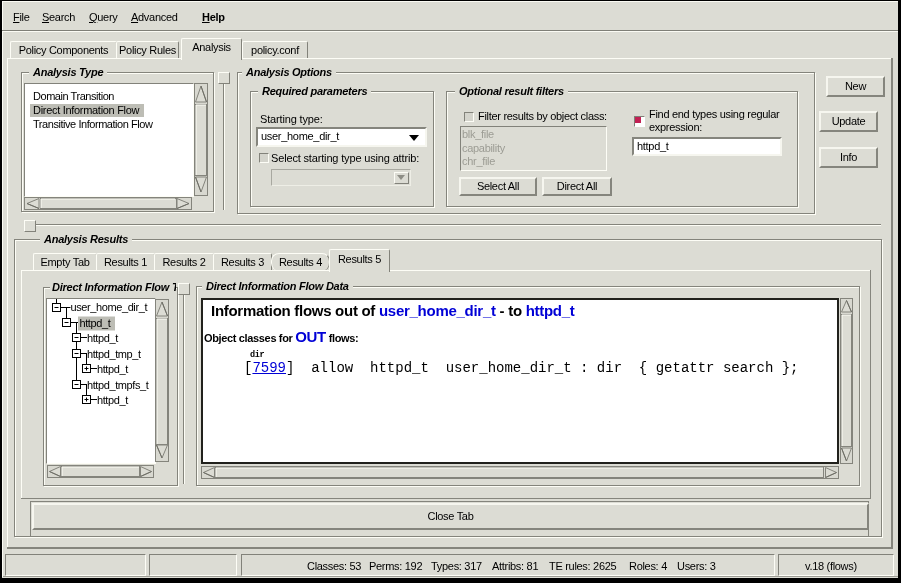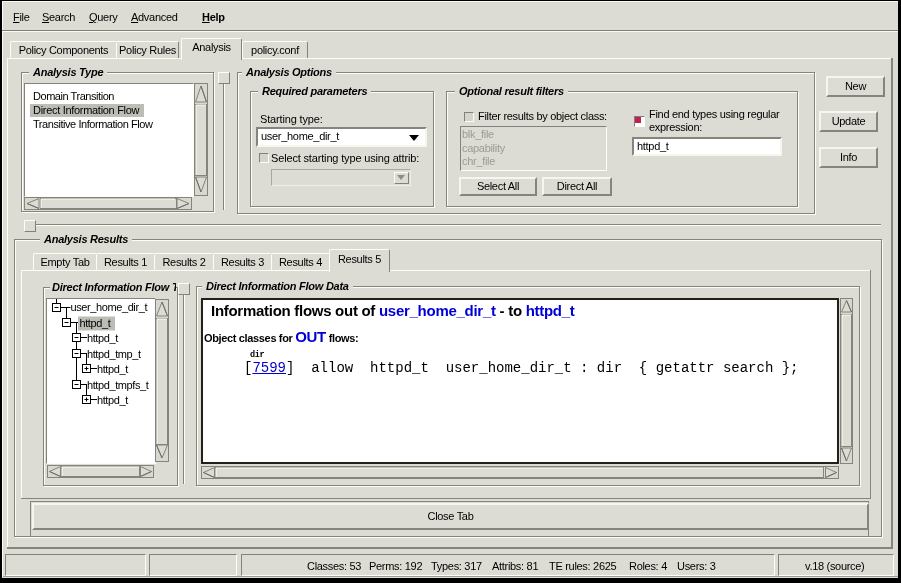--- a/index.html
+++ b/index.html
@@ -122,21 +122,21 @@
 <div class="abs" style="left:36px;top:224px;width:845px;height:1px;background:#84847c;"></div>
 <div class="abs" style="left:36px;top:225px;width:845px;height:1px;background:#fdfdf6;"></div>
 
 <div class="abs groove" style="left:14px;top:239px;width:866px;height:296px;"></div>
 <div class="ftitle" style="left:40px;top:233px;">Analysis Results</div>
 
 <div class="tab" style="left:33px;top:253px;width:62px;height:17px;line-height:17px;">Empty Tab</div>
 <div class="tab" style="left:96px;top:253px;width:57px;height:17px;line-height:17px;">Results 1</div>
 <div class="tab" style="left:154px;top:253px;width:58px;height:17px;line-height:17px;">Results 2</div>
 <div class="tab" style="left:213px;top:253px;width:57px;height:17px;line-height:17px;">Results 3</div>
-<div class="tab" style="left:271px;top:253px;width:57px;height:17px;line-height:17px;">Results 4</div>
+<div class="tab" style="left:271px;top:253px;width:57px;height:17px;line-height:17px;border-radius:8px;">Results 4</div>
 
 <div class="abs" style="left:21px;top:270px;width:850px;height:229px;">
   <div class="abs" style="left:0;top:0;width:849px;height:1px;background:#fdfdf6;"></div>
   <div class="abs" style="left:0;top:0;width:1px;height:228px;background:#fdfdf6;"></div>
   <div class="abs" style="left:849px;top:0;width:1px;height:229px;background:#85857d;"></div>
   <div class="abs" style="left:0;top:228px;width:850px;height:1px;background:#85857d;"></div>
 </div>
 <div class="tab" style="left:329px;top:249px;width:59px;height:22px;line-height:18px;border-bottom:none;z-index:5;">Results 5</div>
 
 <div class="abs groove" style="left:43px;top:287px;width:133px;height:197px;"></div>
@@ -249,15 +249,15 @@
 <div class="abs sunken" style="left:149px;top:554px;width:86px;height:20px;"></div>
 <div class="abs sunken" style="left:241px;top:554px;width:532px;height:20px;"></div>
 <div class="abs sunken" style="left:778px;top:554px;width:114px;height:20px;"></div>
 <div class="abs" style="left:307px;top:560px;">Classes: 53</div>
 <div class="abs" style="left:369px;top:560px;">Perms: 192</div>
 <div class="abs" style="left:431px;top:560px;text-align:center;">Types: 317</div>
 <div class="abs" style="left:492px;top:560px;">Attribs: 81</div>
 <div class="abs" style="left:549px;top:560px;">TE rules: 2625</div>
 <div class="abs" style="left:629px;top:560px;">Roles: 4</div>
 <div class="abs" style="left:677px;top:560px;">Users: 3</div>
-<div class="abs" style="left:805px;top:560px;">v.18 (source)</div>
+<div class="abs" style="left:805px;top:560px;">v.18 (flows)</div>
 
 </div>
 
 </body></html>

